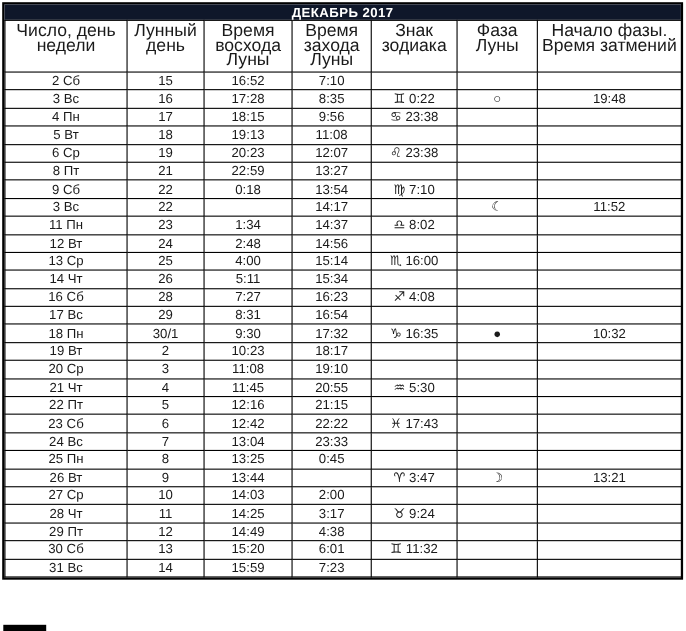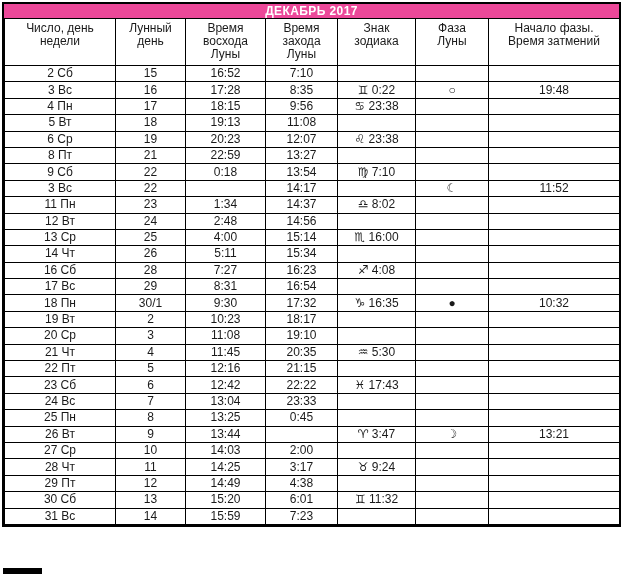--- a/index.html
+++ b/index.html
@@ -17,21 +17,21 @@
   .cal {
     position: absolute;
     top: 2px;
     left: 2px;
     width: 619px;
     box-sizing: border-box;
     border: 2px solid #000;
     background: #fff;
   }
   .title-bar {
-    background: #ec4899;
+    background: #0f172a;
     color: #fff;
     font-weight: bold;
     text-align: center;
     font-size: 12px;
     height: 14px;
     line-height: 14px;
     letter-spacing: 0.4px;
   }
   table {
     width: 615px;
@@ -40,21 +40,21 @@
   }
   th, td {
     border: 1px solid #000;
     padding: 0;
     text-align: center;
     overflow: hidden;
   }
   th {
     height: 43px;
     font-weight: normal;
-    font-size: 12px;
+    font-size: 16px;
     vertical-align: top;
     padding-top: 3px;
   }
   th div {
     line-height: 13px;
     white-space: nowrap;
   }
   td {
     height: 15.4px;
     font-size: 12px;
@@ -273,21 +273,21 @@
           <td data-name="cell-moonrise">11:08</td>
           <td data-name="cell-moonset">19:10</td>
           <td data-name="cell-zodiac"></td>
           <td data-name="cell-phase"></td>
           <td data-name="cell-phase-start"></td>
         </tr>
         <tr data-name="table-row">
           <td data-name="cell-date">21 Чт</td>
           <td data-name="cell-lunar-day">4</td>
           <td data-name="cell-moonrise">11:45</td>
-          <td data-name="cell-moonset">20:35</td>
+          <td data-name="cell-moonset">20:55</td>
           <td data-name="cell-zodiac">♒ 5:30</td>
           <td data-name="cell-phase"></td>
           <td data-name="cell-phase-start"></td>
         </tr>
         <tr data-name="table-row">
           <td data-name="cell-date">22 Пт</td>
           <td data-name="cell-lunar-day">5</td>
           <td data-name="cell-moonrise">12:16</td>
           <td data-name="cell-moonset">21:15</td>
           <td data-name="cell-zodiac"></td>

